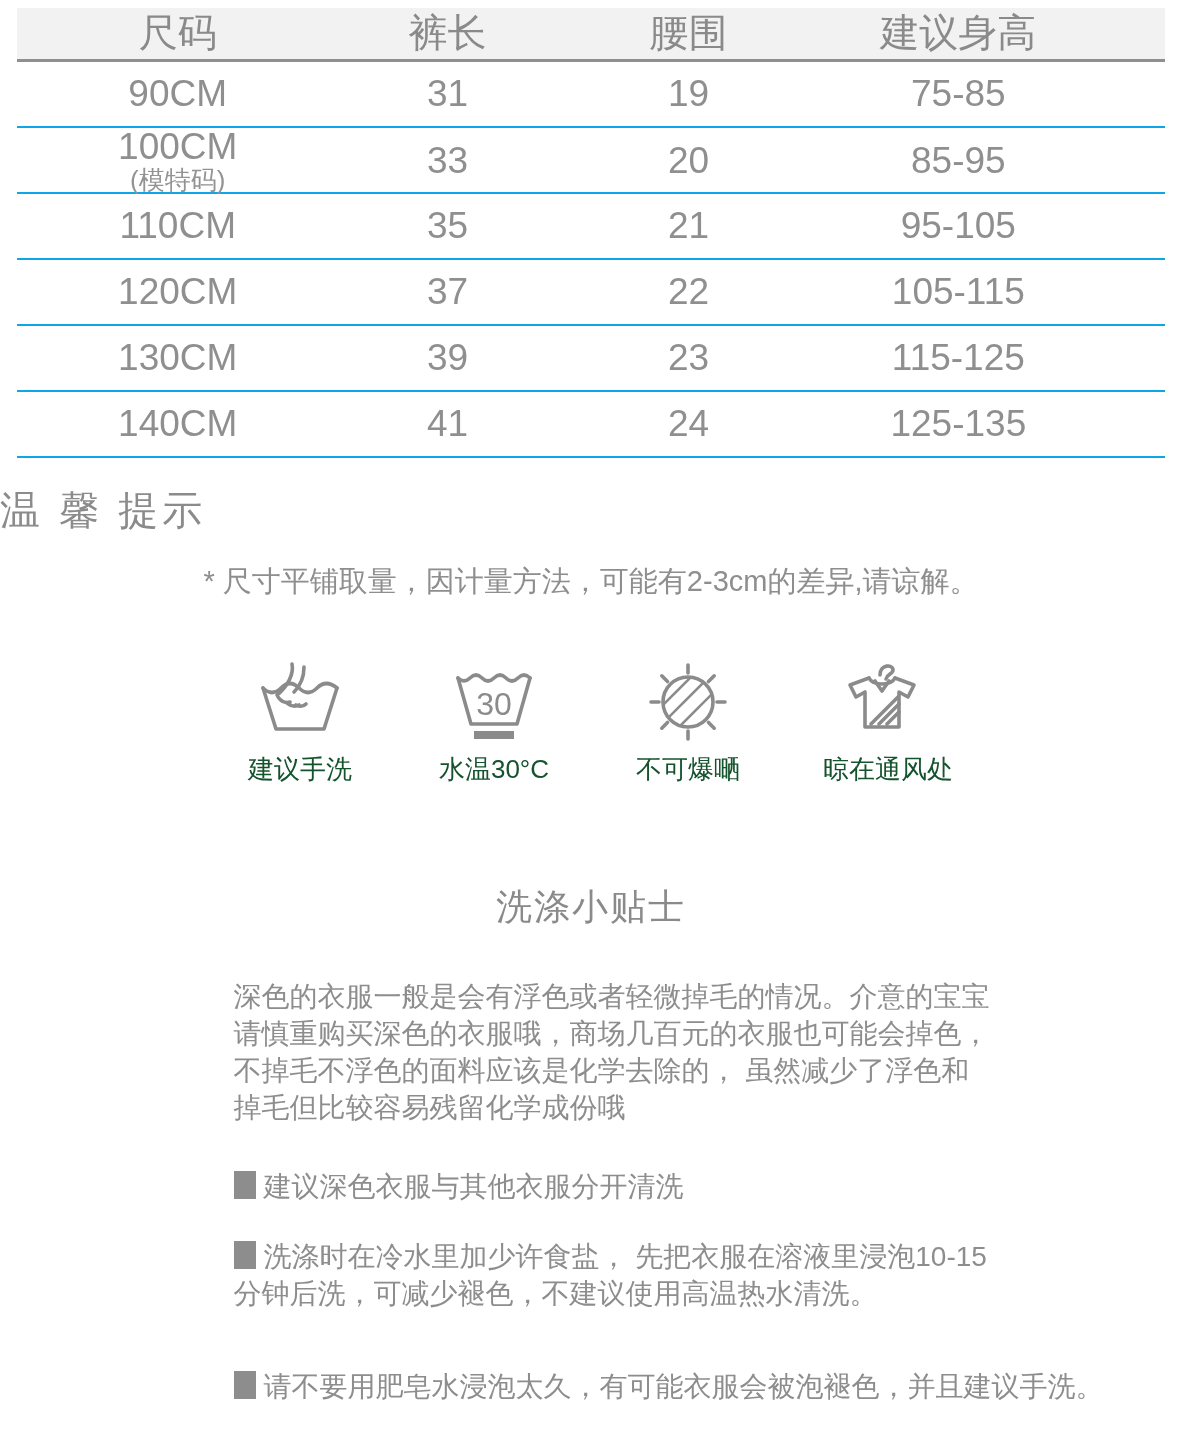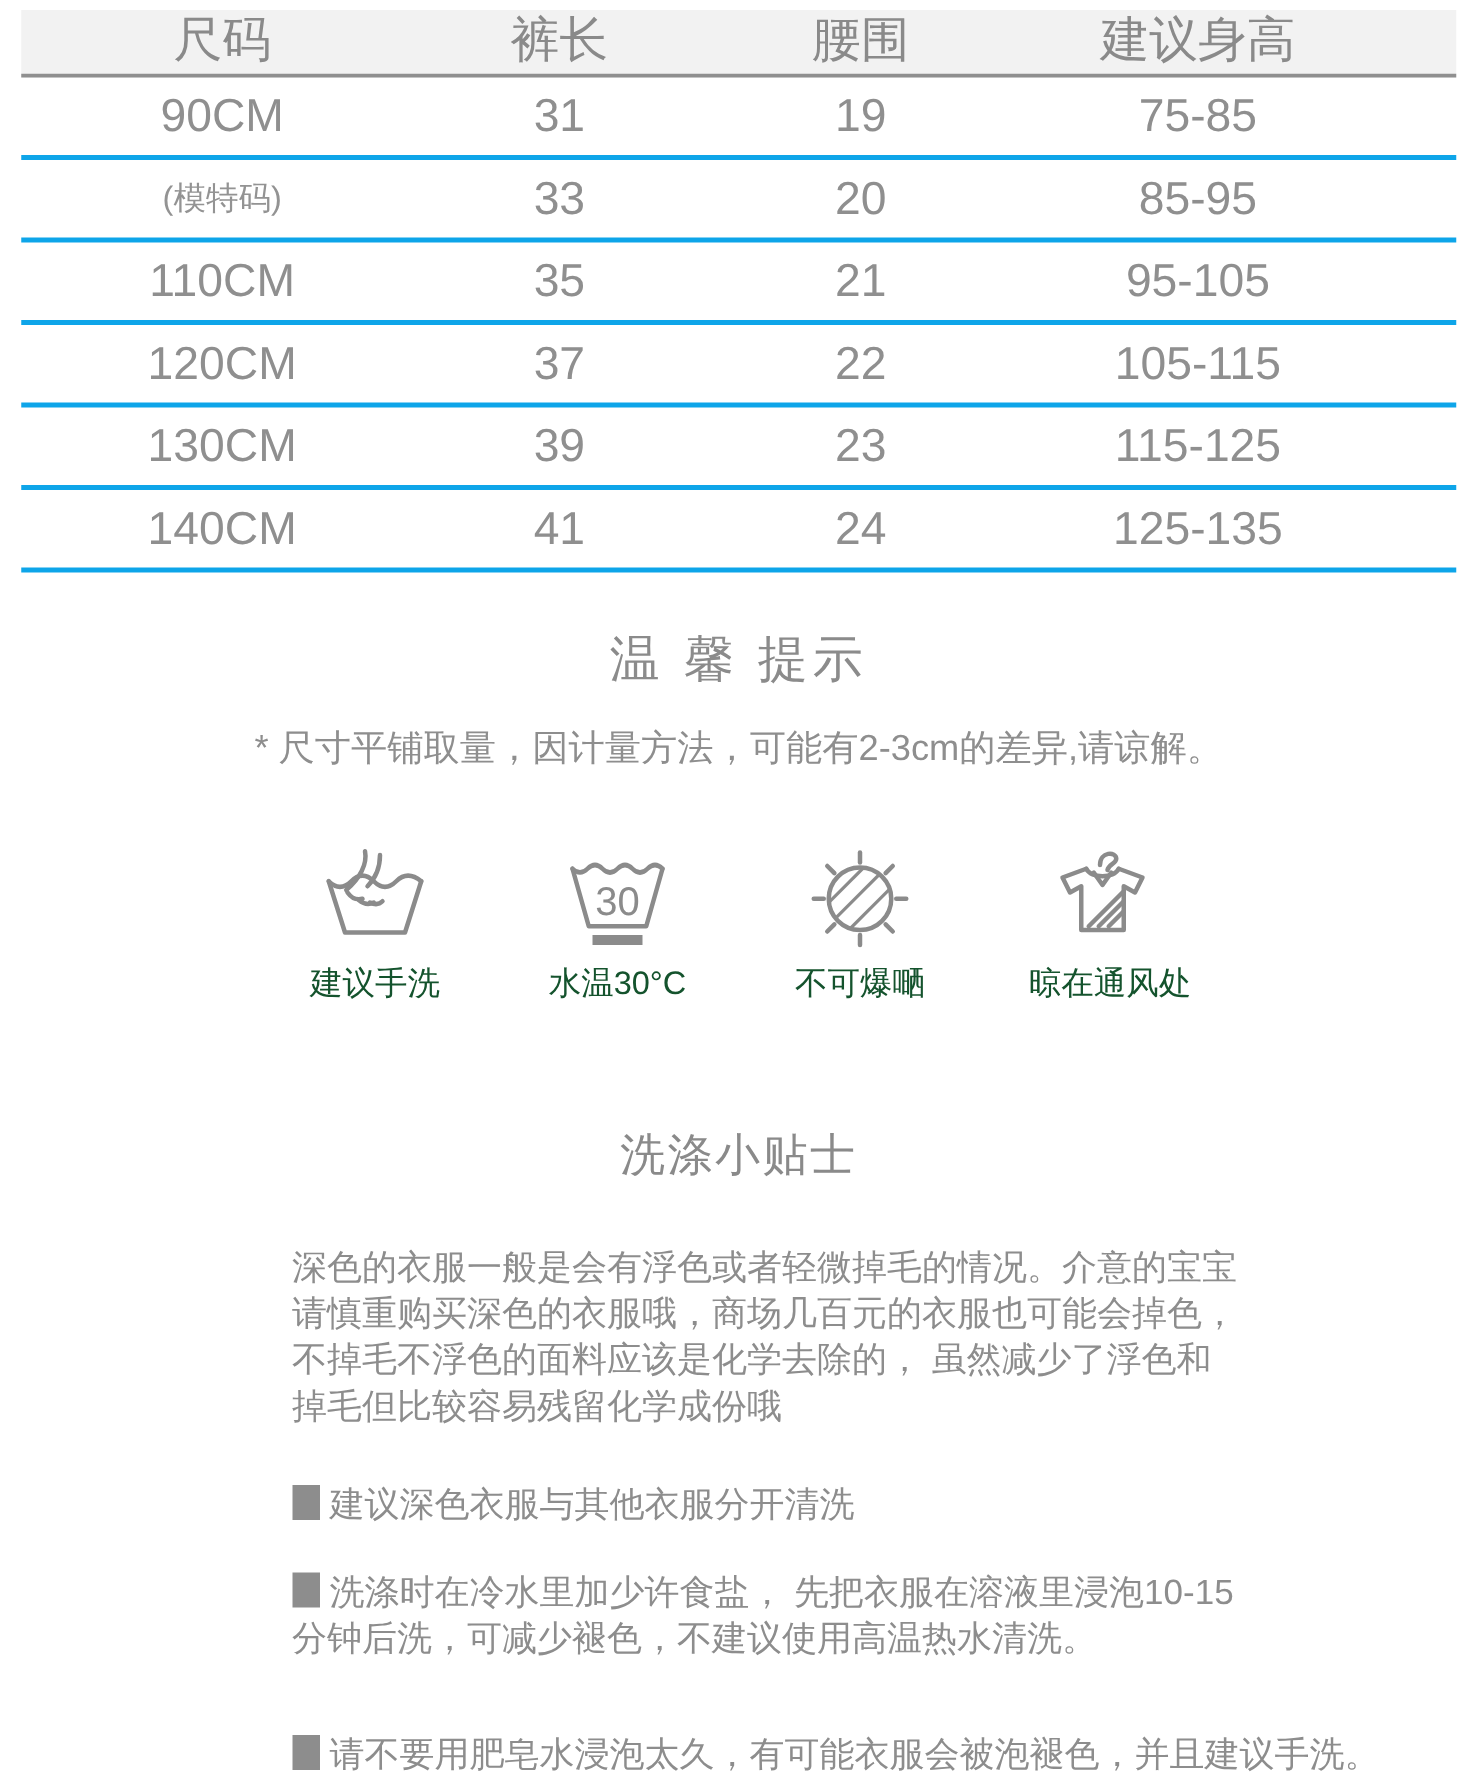--- a/index.html
+++ b/index.html
@@ -15,28 +15,28 @@
   .t-row {
     display:grid;
     grid-template-columns:28% 19% 23% 24% 6%;
     align-items:center;
   }
   .t-head {
     background:#f2f2f2; height:54px;
     border-bottom:3px solid #8f8f8f;
     font-size:39px; color:#8a8a8a;
   }
-  .t-data { height:66px; border-bottom:4px solid #0ea5e9; font-size:37px; color:#8f8f8f; }
+  .t-data { height:66px; border-bottom:2px solid #0ea5e9; font-size:37px; color:#8f8f8f; }
   .t-cell { text-align:center; line-height:1.05; }
   .cell-note { font-size:26px; color:#939393; }
   .cell-note:empty { display:none; }
 
   
   .warm-title {
-    margin-top:42px; text-align:center;
+    margin-top:25px; text-align:left;
     font-size:40px; letter-spacing:4px; color:#8b8b8b;
   }
   .warm-note {
     margin-top:24px; text-align:center;
     font-size:29px; color:#8e8e8e; white-space:nowrap;
   }
 
   
   .icons-row {
     margin-top:56px; display:flex; justify-content:center; gap:76px;
@@ -80,20 +80,21 @@
       <div>90CM</div>
 
     </div>
     <div class="t-cell">31</div>
     <div class="t-cell">19</div>
     <div class="t-cell">75-85</div>
   </div>
 
   <div class="t-row t-data">
     <div class="t-cell">
+      <div>100CM</div>
       <div class="cell-note">(模特码)</div>
     </div>
     <div class="t-cell">33</div>
     <div class="t-cell">20</div>
     <div class="t-cell">85-95</div>
   </div>
 
   <div class="t-row t-data">
     <div class="t-cell">
       <div>110CM</div>

